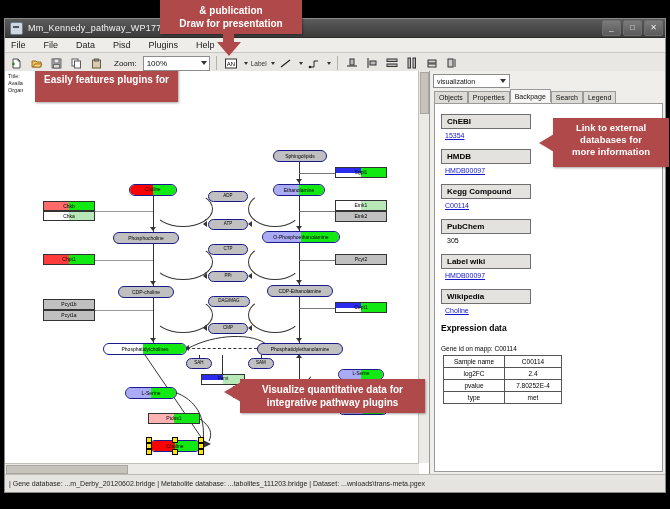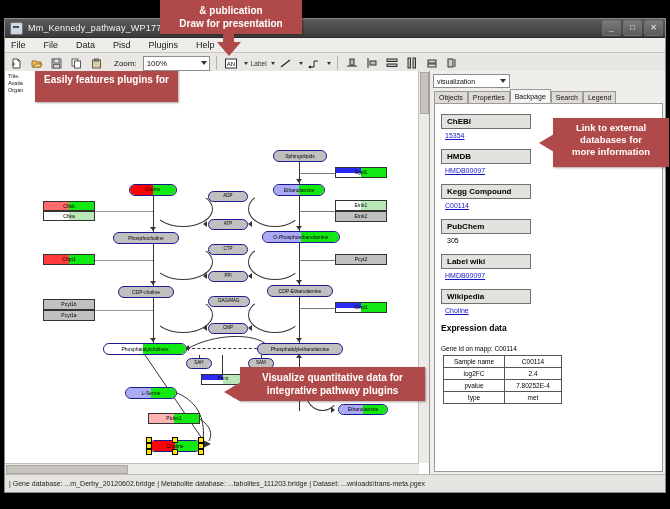--- a/index.html
+++ b/index.html
@@ -452,21 +452,21 @@
             <div class="sel-handle" style="left: 167px; top: 378px;"></div>
             <div class="sel-handle" style="left: 193px; top: 378px;"></div>
           </div>
 
         <div class="callout" style="left:30px;top:-2px;width:143px;height:33px;">
           <div>Easily features plugins for</div>
         </div>
 
         <div class="arrow-pt" style="left:90px;top:-8px;width:10px;height:10px;background:#b04a4a;"></div>
 
-        <div class="callout" style="left:235px;top:296px;width:185px;height:34px;">
+        <div class="callout" style="left:235px;top:308px;width:185px;height:34px;">
           <div>Visualize quantitative data  for</div>
           <div>integrative pathway plugins</div>
         </div>
         <div class="arrow-pt" style="left:219px;top:311px;border-top:10px solid transparent;border-bottom:10px solid transparent;border-right:17px solid #b04a4a;"></div>
         <div class="arrow-pt" style="left:228px;top:315px;width:10px;height:12px;background:#b04a4a;"></div>
 
         <div class="scroll-v">
           <div class="thumb" style="left:1px;top:1px;width:7px;height:40px;"></div>
         </div>
         <div class="scroll-h">

